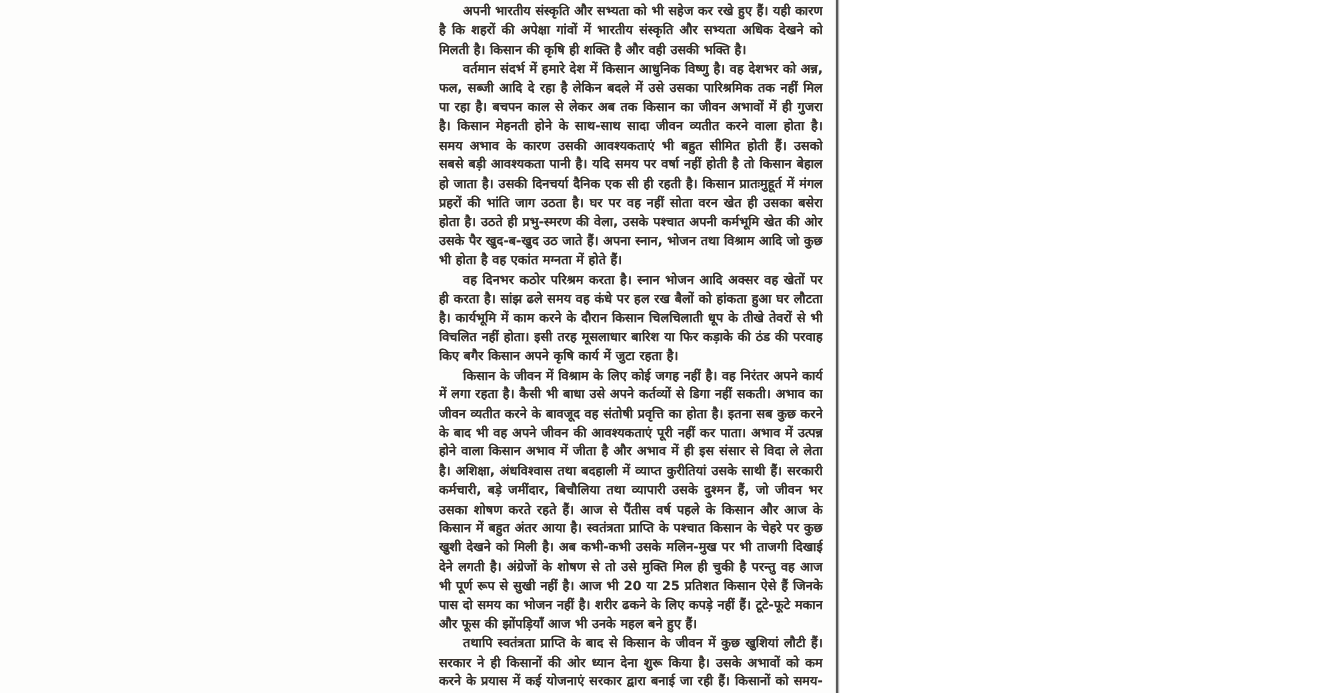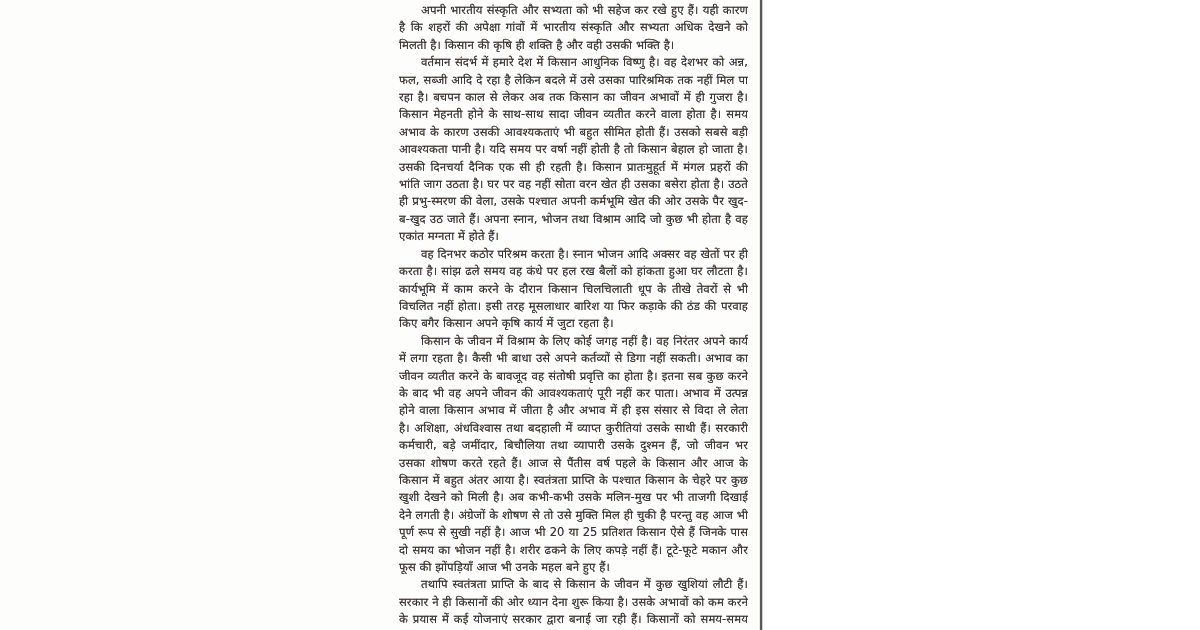--- a/index.html
+++ b/index.html
@@ -1,15 +1,15 @@
 <!DOCTYPE html>
 <html lang="hi"><head>
 <meta charset="utf-8">
 <style>
-  * { margin: 0; padding: 0; box-sizing: border-box; }
+  * { margin: 0; padding: 0; box-sizing: border-box; font-weight: bold; }
   html, body {
     width: 1200px; height: 630px;
     background: #ffffff;
     font-family: "DejaVu Sans", sans-serif;
     overflow: hidden;
   }
   .canvas {
     position: relative;
     width: 1200px; height: 630px;
     background: #ffffff;

